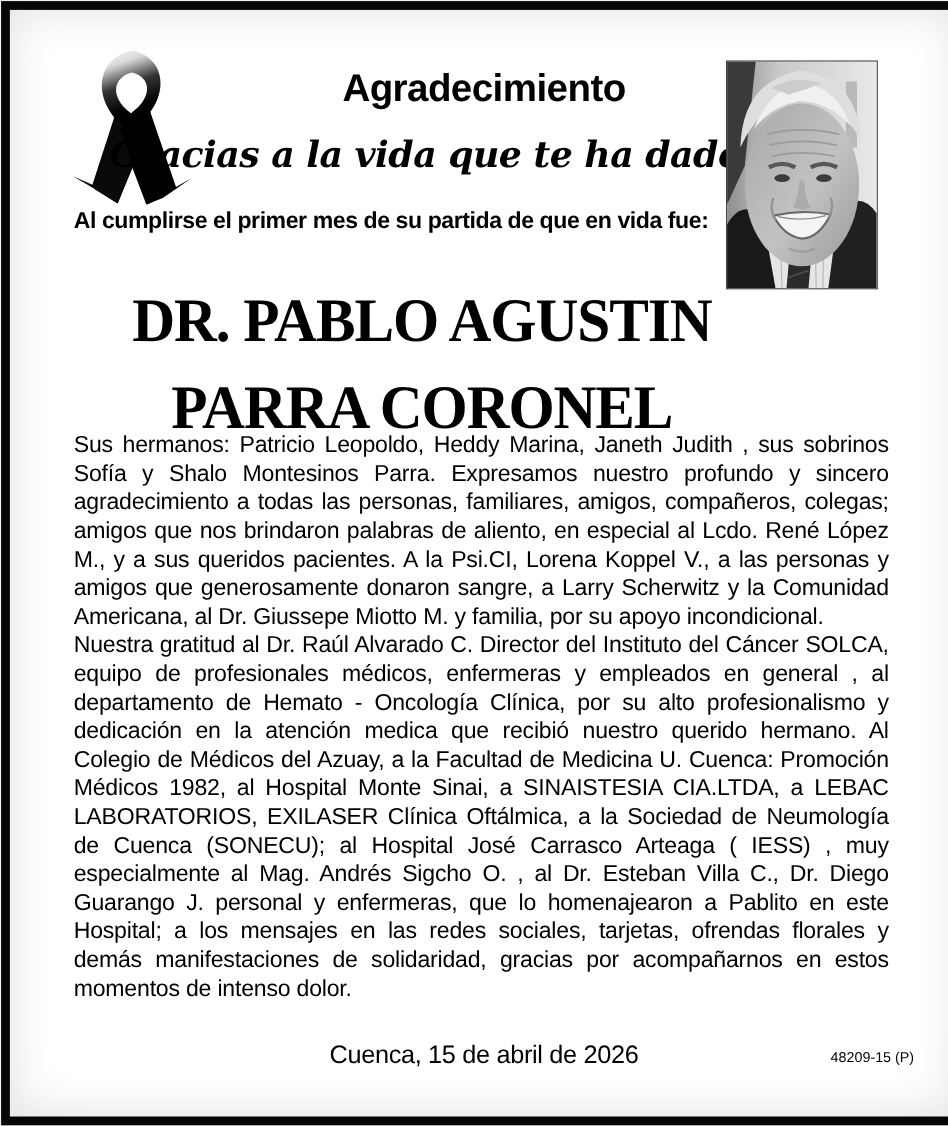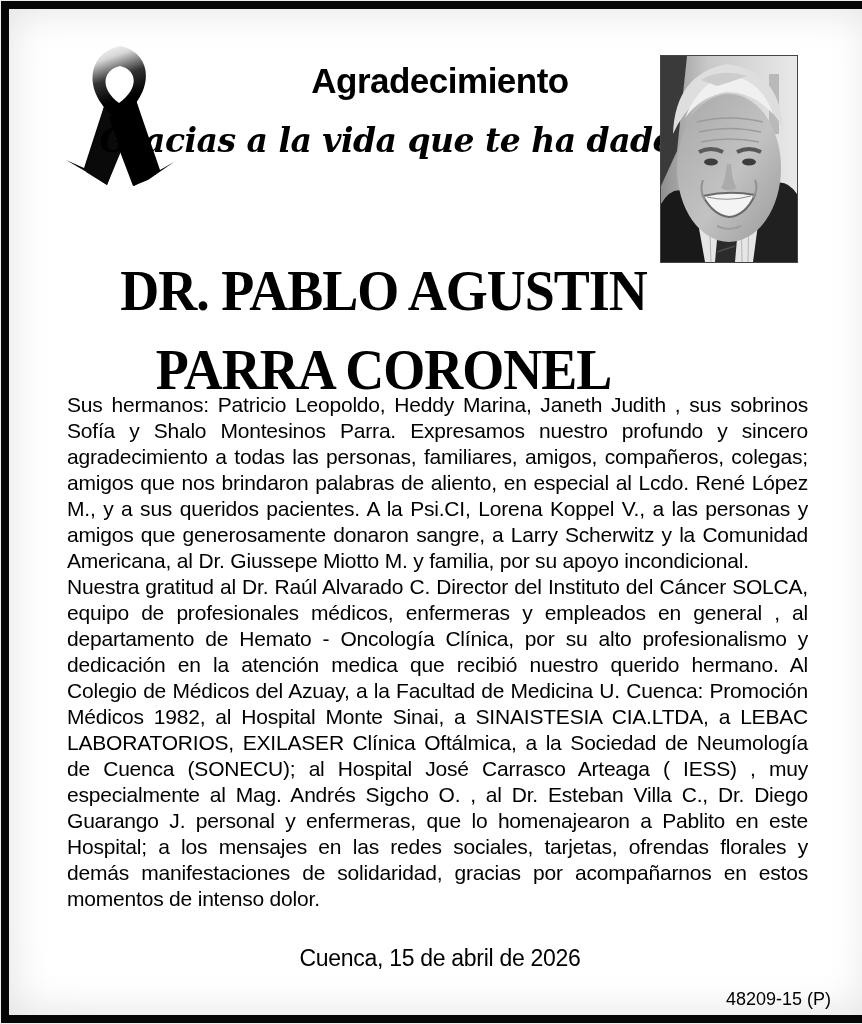--- a/index.html
+++ b/index.html
@@ -59,22 +59,22 @@
     font-size:21px; line-height:26px;
     text-align:justify; letter-spacing:-0.2px;
   }
   .body-text p { margin:0; }
   .date-line {
     position:absolute; left:0; right:0; top:900px;
     text-align:center;
     font-size:23px; letter-spacing:-0.3px;margin-top:36px;
   }
   .ref-number {
-    position:absolute; right:40px; top:980px;
-    font-size:18px;
+    position:absolute; right:40px; top:944px;
+    font-size:13px;
   }
 </style>
 </head>
 <body>
 
 <div class="root">
   <div class="frame"></div>
   <div class="page">
 
     <div class="ribbon">
@@ -91,20 +91,21 @@
         <polygon points="76,58 100,128 114,120 88,138 73,144 48,78 62,64" fill="#000000"></polygon>
         <polygon points="46,58 26,130 47,143 73,75" fill="#0a0a0a"></polygon>
         <polygon points="76,58 96,132 74,144 49,75" fill="#000000"></polygon>
         <path d="M60,4 C28,10 20,50 58,78 C98,50 92,10 60,4 Z
                  M60,24 C43,28 39,46 59,61 C80,46 77,28 60,24 Z" fill="url(#loopShine)" fill-rule="evenodd"></path>
       </svg>
     </div>
 
     <div class="main-title">Agradecimiento</div>
     <div class="motto">Gracias a la vida que te ha dado tanto</div>
+    <div class="intro">Al cumplirse el primer mes de su partida de que en vida fue:</div>
 
     <div class="photo">
       <svg width="136" height="206" viewBox="0 0 136 206" xmlns="http://www.w3.org/2000/svg">
         <defs>
           <linearGradient id="bgGrad" x1="0" y1="0" x2="1" y2="0">
             <stop offset="0" stop-color="#8f8f8f"></stop>
             <stop offset="0.35" stop-color="#c9c9c9"></stop>
             <stop offset="1" stop-color="#e9e9e9"></stop>
           </linearGradient>
           <linearGradient id="faceGrad" x1="0" y1="0" x2="1" y2="1">

